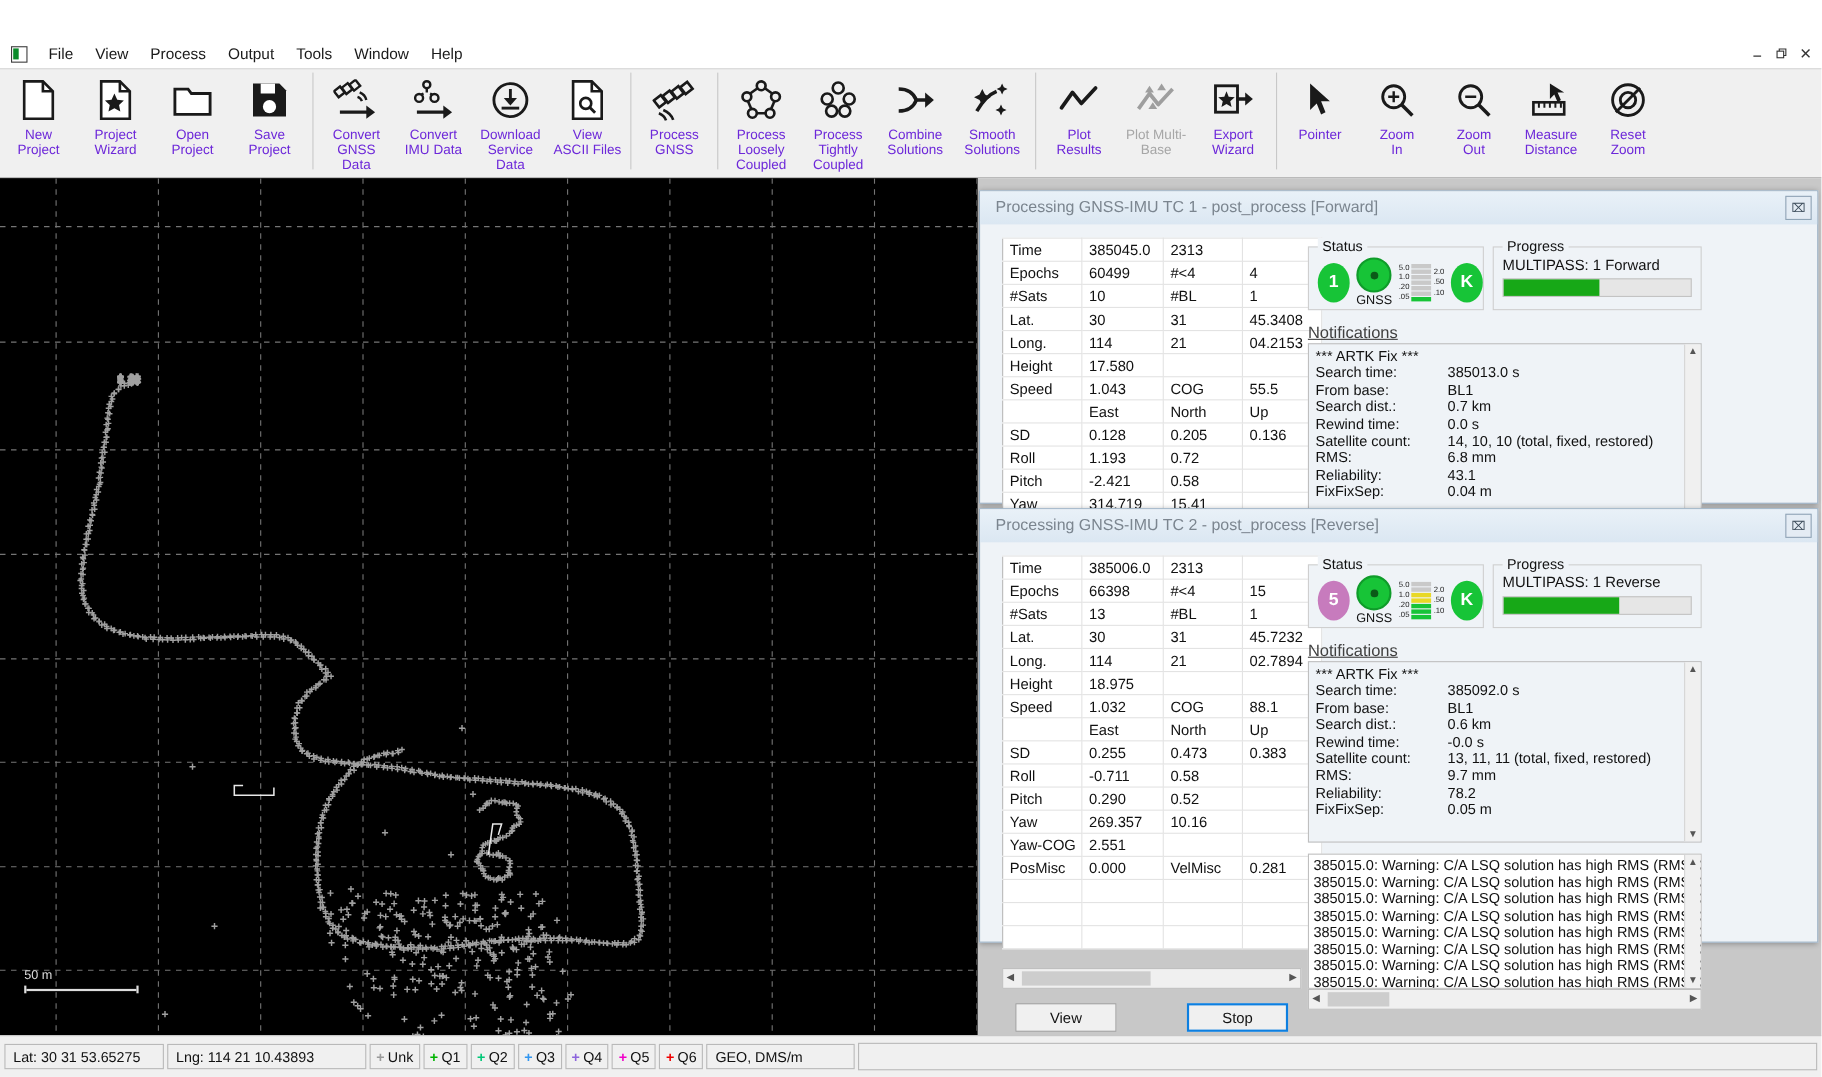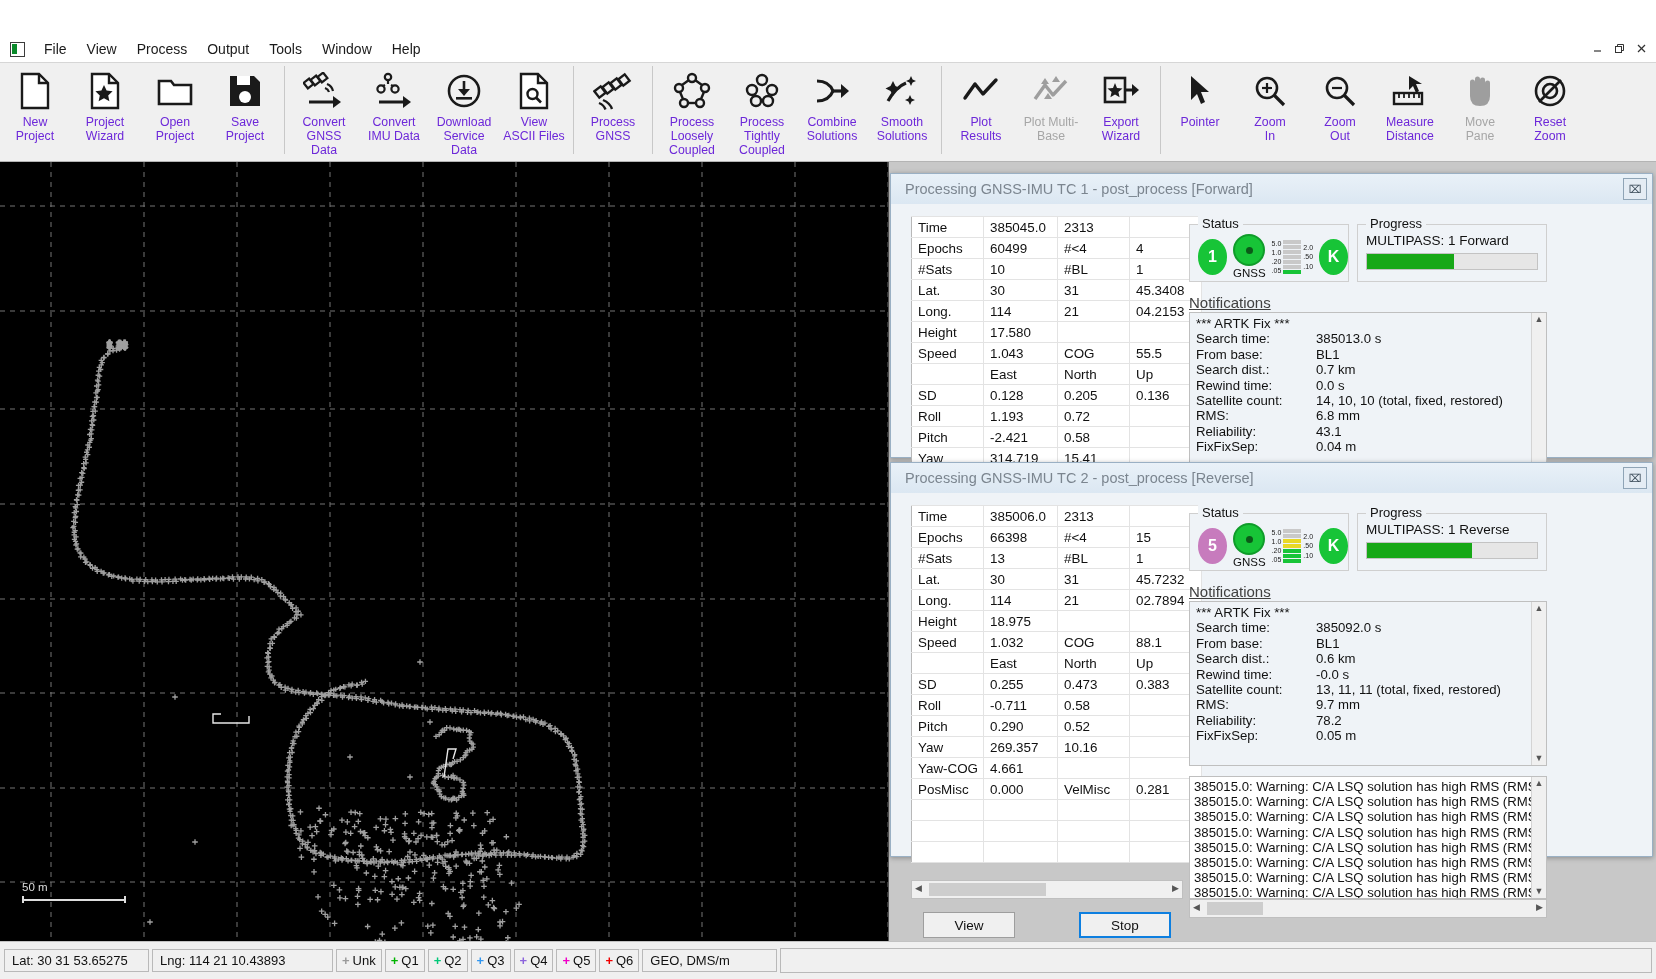--- a/index.html
+++ b/index.html
@@ -531,28 +531,20 @@
             <g stroke="#1a1a1a" stroke-width="1.8">
                 <line x1="8" y1="19" x2="8" y2="24"></line>
                 <line x1="13" y1="19" x2="13" y2="24"></line>
                 <line x1="18" y1="19" x2="18" y2="24"></line>
                 <line x1="23" y1="19" x2="23" y2="24"></line>
                 <line x1="28" y1="19" x2="28" y2="24"></line>
               </g>
           </svg>
         </div>
         <div class="tb-lbl">Measure<br>Distance</div>
-      </div>
-      <div class="tb-btn disabled">
-        <div class="tb-ico">
-          <svg width="32" height="36" viewBox="0 0 32 36">
-            <path d="M6 16 v-7 a2.5 2.5 0 0 1 5 0 v6 v-9 a2.5 2.5 0 0 1 5 0 v9 v-8 a2.5 2.5 0 0 1 5 0 v8 v-5 a2.5 2.5 0 0 1 5 0 v13 q0 10 -10 10 q-10 0 -10 -10 z" fill="#1a1a1a"></path>
-          </svg>
-        </div>
-        <div class="tb-lbl">Move<br>Pane</div>
       </div>
       <div class="tb-btn">
         <div class="tb-ico">
           <svg width="36" height="36" viewBox="0 0 36 36">
               <circle cx="18" cy="18" r="14" fill="none" stroke="#1a1a1a" stroke-width="2.6"></circle>
               <circle cx="18" cy="18" r="7" fill="none" stroke="#1a1a1a" stroke-width="2.6"></circle>
               <line x1="7" y1="29" x2="29" y2="7" stroke="#1a1a1a" stroke-width="2.6"></line>
             </svg>
         </div>
         <div class="tb-lbl">Reset<br>Zoom</div>
@@ -1938,21 +1930,21 @@
               <td></td>
             </tr>
             <tr>
               <td>Yaw</td>
               <td>269.357</td>
               <td>10.16</td>
               <td></td>
             </tr>
             <tr>
               <td>Yaw-COG</td>
-              <td>4.661</td>
+              <td>2.551</td>
               <td></td>
               <td></td>
             </tr>
             <tr>
               <td>PosMisc</td>
               <td>0.000</td>
               <td>VelMisc</td>
               <td>0.281</td>
             </tr>
             <tr>

